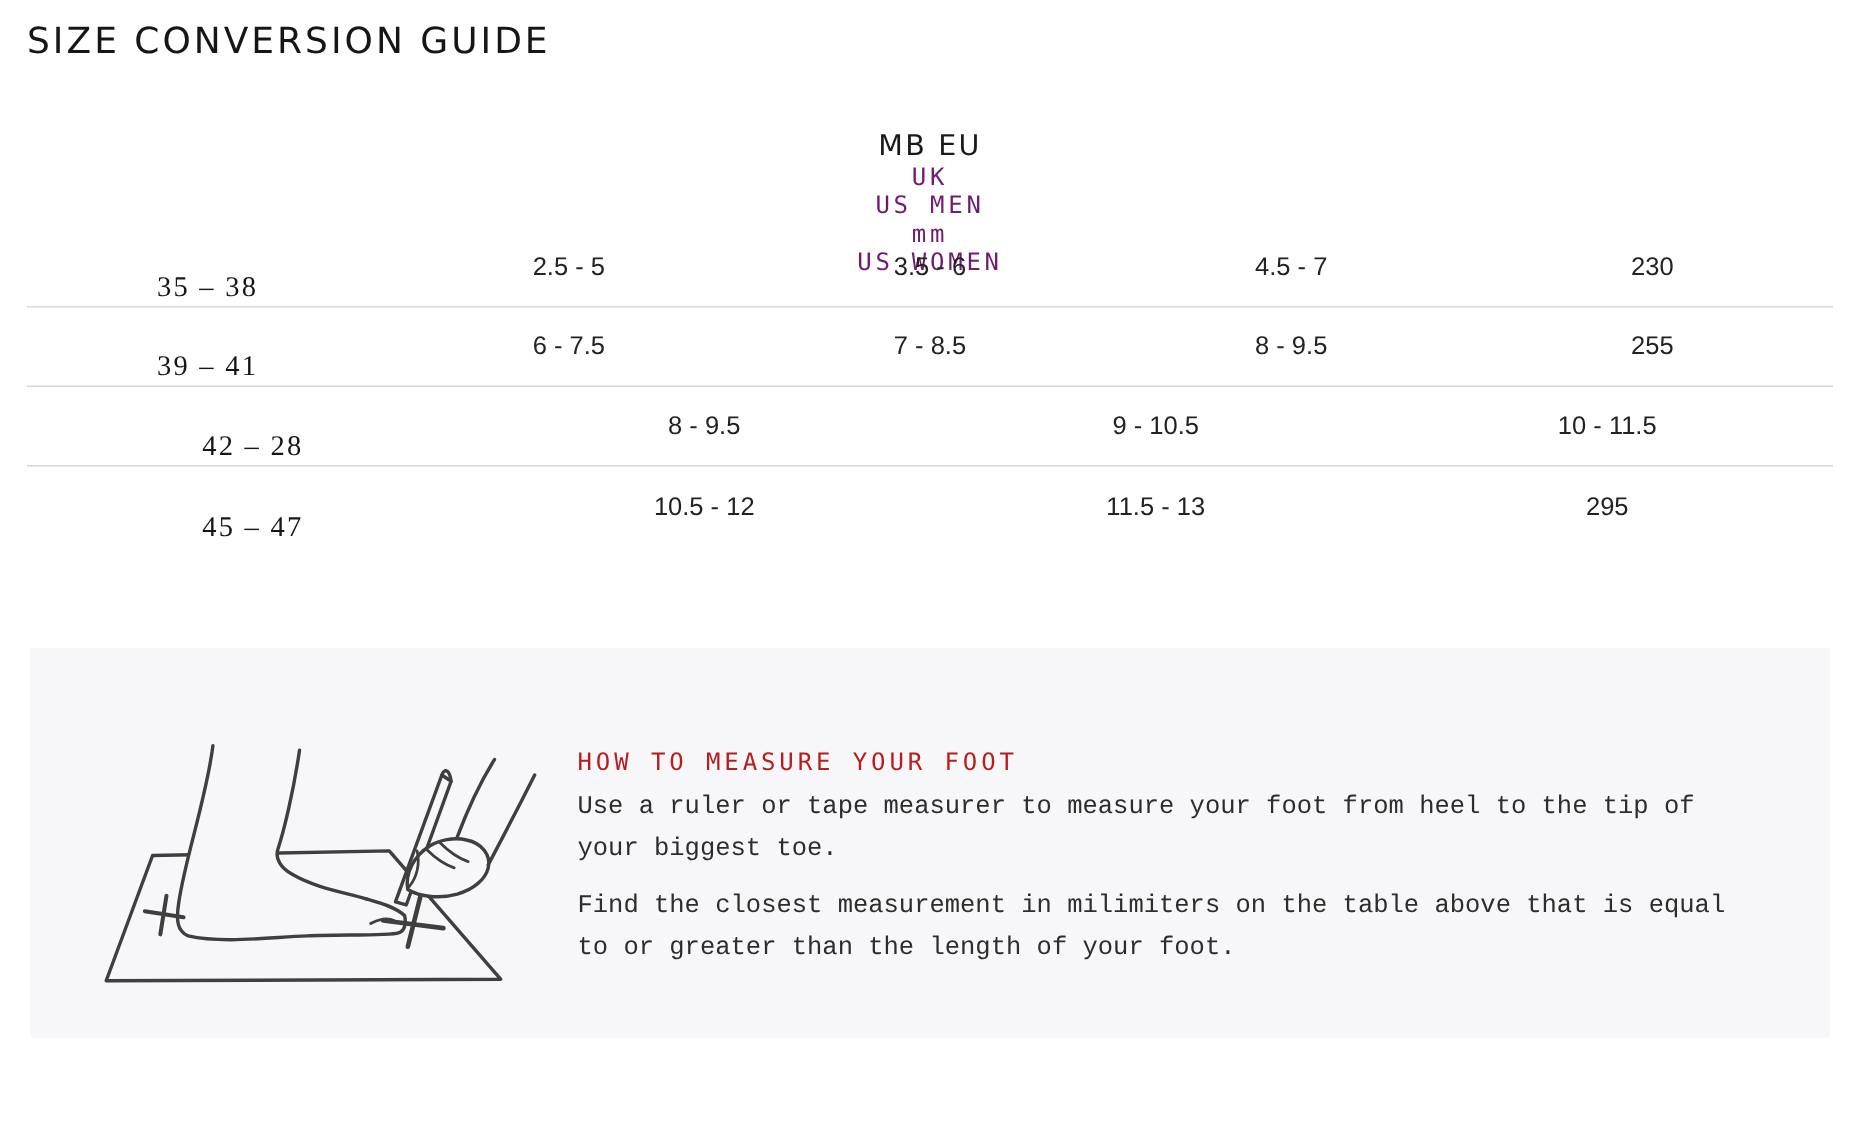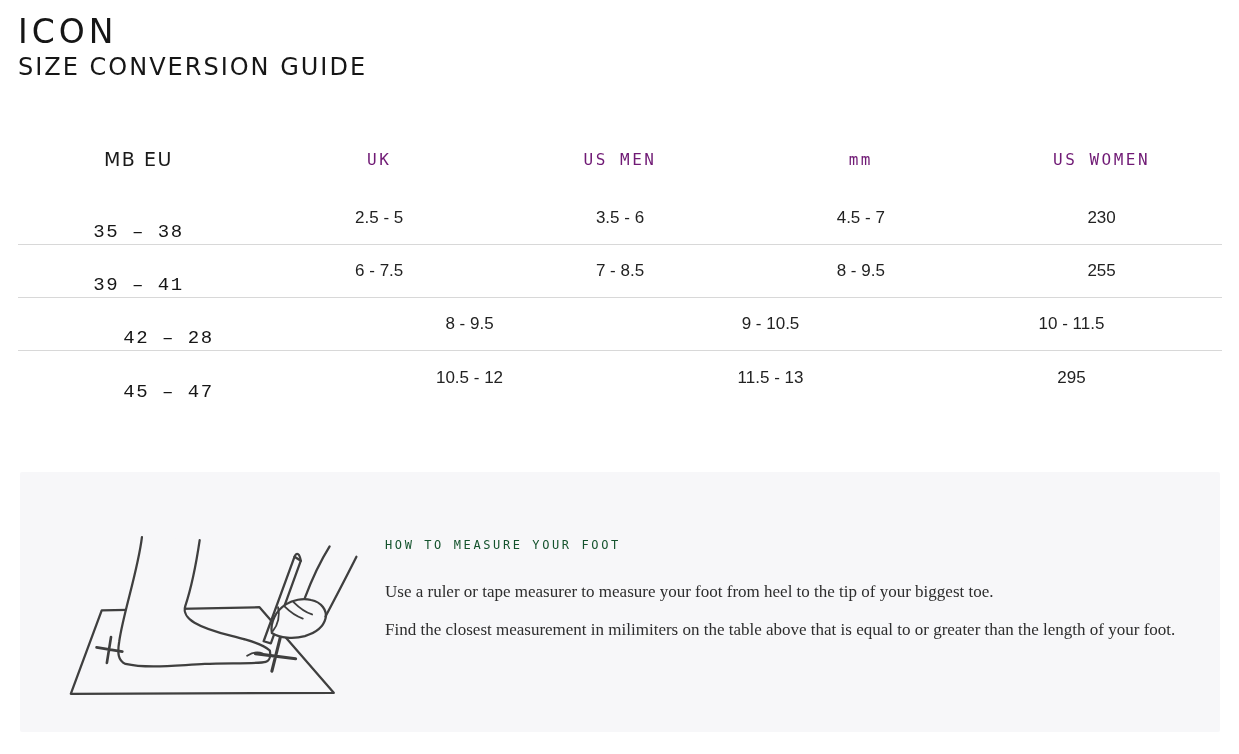--- a/index.html
+++ b/index.html
@@ -19,66 +19,65 @@
   }
   .page-subtitle {
     font-family: "DejaVu Sans", sans-serif;
     font-size: 24px; line-height: 30px;
     letter-spacing: 2px; font-weight: 400; color: #161616;
   }
   
   .size-table { margin: 44px 18px 0 18px; width: 1204px; }
   .tr { display: flex; align-items: center; }
   .tr > div { flex: 1 1 0; text-align: center; }
-  .tr.head { height: 66px; }
+  .tr.head { height: 66px; flex-direction: column; }
   .tr.body-row { height: 53px; }
   .tr.body-row.with-divider { border-bottom: 1px solid #d8d8d8; }
   .th-eu {
     font-family: "DejaVu Sans", sans-serif;
     font-size: 19px; letter-spacing: 1.5px; color: #1a1a1a;
   }
   .th-mono {
     font-family: "DejaVu Sans Mono", monospace;
     font-size: 16px; letter-spacing: 2.5px; color: #701a75;
   }
   .td-eu {
-    font-family: Liberation Mono, monospace;
+    font-family: Liberation Serif, serif;
     font-size: 19px; letter-spacing: 1.5px; color: #161616; margin-top: 28px;
   }
   .td {
     font-family: "Liberation Sans", sans-serif;
     font-size: 17px; color: #222222;
   }
   
   .measure-panel {
     margin: 68px 0 0 20px;
     width: 1200px; height: 260px;
     background: #f7f7f9;
     border-radius: 2px;
     display: flex;
   }
   .illustration-wrap { flex: 0 0 355px; padding: 12px 0 0 25px; }
   .measure-text { flex: 1 1 auto; padding: 66px 20px 0 10px; }
   .measure-heading {
     font-family: "DejaVu Sans Mono", monospace;
-    font-size: 12px; letter-spacing: 2.6px;
-    color: #14532d; margin-bottom: 26px;
+    font-size: 16px; letter-spacing: 2.6px;
+    color: #b91c1c; margin-bottom: 8px;
   }
   .measure-p {
-    font-family: Liberation Serif, serif;
+    font-family: Liberation Mono, monospace;
     font-size: 17px; line-height: 28px;
     color: #2d2d2d; max-width: 795px;
     margin-bottom: 10px;
   }
 </style>
 </head>
 <body>
 
 <div class="title-block">
-  <div class="brand-title">ICON</div>
   <div class="page-subtitle">SIZE CONVERSION GUIDE</div>
 </div>
 
 <div class="size-table">
   <div class="tr head">
     <div class="th-eu">MB EU</div>
     <div class="th-mono">UK</div>
     <div class="th-mono">US MEN</div>
     <div class="th-mono">mm</div>
     <div class="th-mono">US WOMEN</div>

